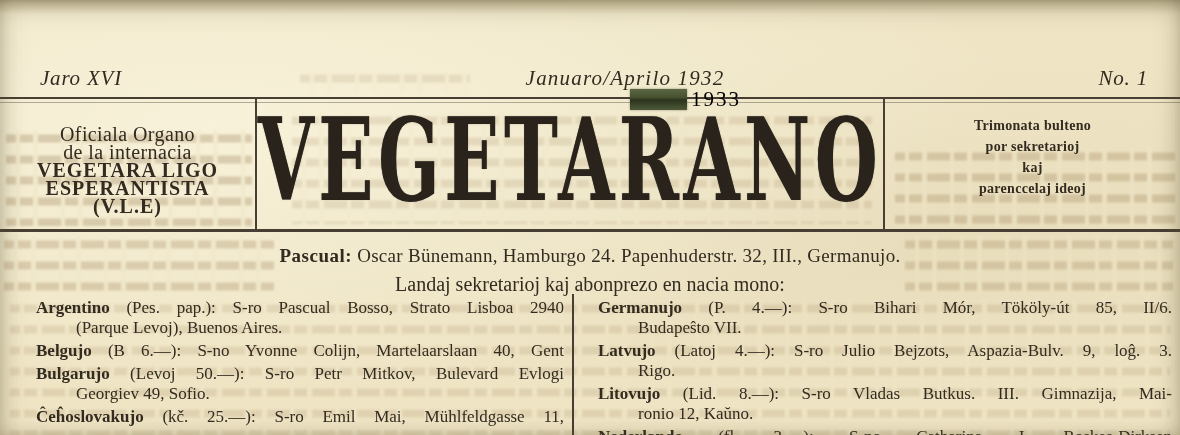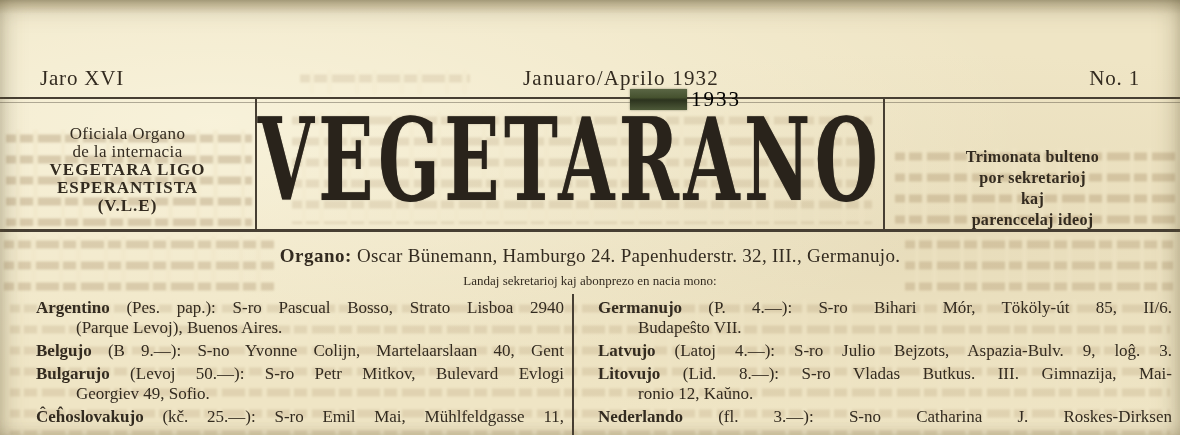--- a/index.html
+++ b/index.html
@@ -31,57 +31,57 @@
         rgba(239,229,198,0) 14px 27px, rgba(239,229,198,.95) 27px 32px, rgba(239,229,198,0) 32px 45px),
       repeating-linear-gradient(180deg, rgba(0,0,0,0) 0 4px, rgba(141,110,67,.55) 5px 12px, rgba(0,0,0,0) 13px 21px);}
   .b1{left:6px;top:130px;width:246px;height:96px;opacity:.5;}
   .b2{left:292px;top:112px;width:580px;height:112px;opacity:.28;}
   .b3{left:895px;top:148px;width:280px;height:78px;opacity:.45;}
   .b4{left:4px;top:236px;width:270px;height:56px;opacity:.45;}
   .b5{left:905px;top:236px;width:268px;height:56px;opacity:.4;}
   .b6{left:10px;top:300px;width:1160px;height:135px;opacity:.28;}
   .b7{left:300px;top:70px;width:170px;height:24px;opacity:.25;}
 
-  .header-row{position:absolute;left:40px;right:40px;top:66px;height:30px;z-index:2;font-size:21px;letter-spacing:.8px;}
+  .header-row{position:absolute;left:40px;right:32px;top:66px;height:30px;z-index:2;font-size:21px;letter-spacing:.8px;font-style:italic;}
   .jaro{position:absolute;left:0;top:0;}
   .dateline{position:absolute;left:50%;transform:translateX(-50%);top:0;white-space:nowrap;letter-spacing:1.2px;margin-left:31px;}
   .issue{position:absolute;right:0;top:0;}
 
   .rule{position:absolute;left:0;width:100%;background:#473f33;z-index:2;}
   .rule-top{top:97px;height:2px;}
   .rule-top2{top:102px;height:1px;background:rgba(71,63,51,.4);}
   .rule-mid{top:229px;height:3px;}
 
   .masthead{position:absolute;left:0;top:99px;width:1180px;height:130px;z-index:2;
     display:grid;grid-template-columns:257px 626px 297px;}
   .mast-left{border-right:2px solid #473f33;text-align:center;padding-top:26px;
-    font-size:17px;line-height:18px;letter-spacing:.4px;}
+    font-size:20px;line-height:18px;letter-spacing:.4px;}
   .mast-left .ln{display:block;}
   .mast-left .bold{font-weight:bold;letter-spacing:1px;}
   .mast-center{position:relative;text-align:center;}
   .title{position:absolute;left:50%;top:46%;transform:translate(-50%,-50%) scale(.63,1);
     white-space:nowrap;font-family:"DejaVu Serif","Liberation Serif",serif;
     font-weight:bold;font-size:115px;line-height:1;letter-spacing:7px;color:#29231b;
     text-shadow:0 0 1px rgba(41,35,27,.6);}
-  .mast-right{border-left:2px solid #473f33;text-align:center;padding-top:47px;
-    font-size:16px;line-height:21px;font-weight:bold;letter-spacing:.3px;}
+  .mast-right{border-left:2px solid #473f33;text-align:center;padding-top:16px;
+    font-size:14px;line-height:21px;font-weight:bold;letter-spacing:.3px;}
   .mast-right .ln{display:block;}
 
   .correction{position:absolute;z-index:3;}
   .stamp{position:absolute;left:630px;top:89px;width:57px;height:21px;
     background:linear-gradient(180deg,#5a6644 0,#46522f 40%,#2c331e 52%,#4d5938 100%);
     box-shadow:0 0 2px rgba(44,51,30,.5);}
   .year1933{position:absolute;left:691px;top:87px;font-size:21px;letter-spacing:2px;
     color:#000000;z-index:1;}
 
   .address-line{position:absolute;left:0;top:245px;width:100%;text-align:center;z-index:2;
     font-size:19px;letter-spacing:.3px;}
   .address-line b{letter-spacing:.5px;}
   .secretaries-line{position:absolute;left:0;top:273px;width:100%;text-align:center;z-index:2;
-    font-size:13px;}
+    font-size:20px;}
 
   .directory{position:absolute;left:0;top:298px;width:1180px;bottom:0;z-index:2;font-size:17px;}
   .col{position:absolute;top:0;}
   .col-left{left:36px;width:528px;}
   .col-right{left:598px;width:574px;}
   .col-divider{position:absolute;left:572px;top:-4px;bottom:0;width:2px;background:#473f33;}
   .entry{margin:0 0 3px 0;line-height:20px;}
   .entry .l1{display:block;text-align:justify;text-align-last:justify;}
   .entry .l2{display:block;padding-left:40px;}
   .country{font-weight:bold;}
@@ -127,50 +127,51 @@
     </div>
   </div>
 
   <div class="correction">
     <span class="year1933">1933</span>
     <div class="stamp"></div>
   </div>
 
   <div class="rule rule-mid"></div>
 
-  <div class="address-line"><b>Organo:</b><span> Oscar Bünemann, Hamburgo 24. Papenhuderstr. 32, III., Germanujo.</span></div>
+  <div class="address-line"><b>Pascual:</b><span> Oscar Bünemann, Hamburgo 24. Papenhuderstr. 32, III., Germanujo.</span></div>
   <div class="secretaries-line">Landaj sekretarioj kaj abonprezo en nacia mono:</div>
 
   <div class="directory">
     <div class="col-divider"></div>
 
     <div class="col col-left">
       <p class="entry">
         <span class="l1"><b class="country">Argentino</b><span> (Pes. pap.): S-ro Pascual Bosso, Strato Lisboa 2940</span></span>
         <span class="l2">(Parque Levoj), Buenos Aires.</span>
       </p>
       <p class="entry">
-        <span class="l1"><b class="country">Belgujo</b><span> (B 9.—): S-no Yvonne Colijn, Martelaarslaan 40, Gent</span></span>
+        <span class="l1"><b class="country">Belgujo</b><span> (B 6.—): S-no Yvonne Colijn, Martelaarslaan 40, Gent</span></span>
       </p>
       <p class="entry">
         <span class="l1"><b class="country">Bulgarujo</b><span> (Levoj 50.—): S-ro Petr Mitkov, Bulevard Evlogi</span></span>
         <span class="l2">Georgiev 49, Sofio.</span>
       </p>
       <p class="entry">
         <span class="l1"><b class="country">Ĉeĥoslovakujo</b><span> (kč. 25.—): S-ro Emil Mai, Mühlfeldgasse 11,</span></span>
       </p>
     </div>
 
     <div class="col col-right">
       <p class="entry">
         <span class="l1"><b class="country">Germanujo</b><span> (P. 4.—): S-ro Bihari Mór, Tököly-út 85, II/6.</span></span>
         <span class="l2">Budapeŝto VII.</span>
       </p>
       <p class="entry">
         <span class="l1"><b class="country">Latvujo</b><span> (Latoj 4.—): S-ro Julio Bejzots, Aspazia-Bulv. 9, loĝ. 3.</span></span>
+        <span class="l2">Rigo.</span>
       </p>
       <p class="entry">
         <span class="l1"><b class="country">Litovujo</b><span> (Lid. 8.—): S-ro Vladas Butkus. III. Gimnazija, Mai-</span></span>
         <span class="l2">ronio 12, Kaŭno.</span>
       </p>
       <p class="entry">
         <span class="l1"><b class="country">Nederlando</b><span> (fl. 3.—): S-no Catharina J. Roskes-Dirksen</span></span>
       </p>
     </div>
   </div>

